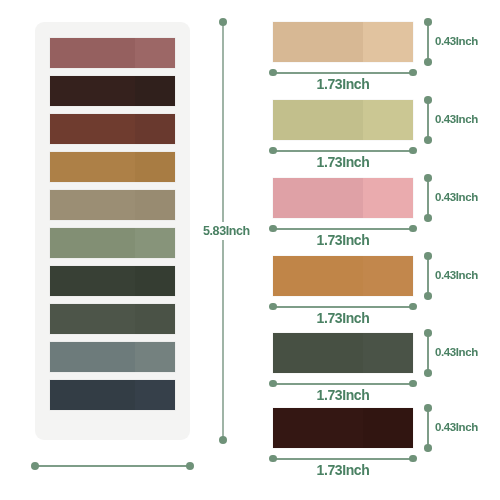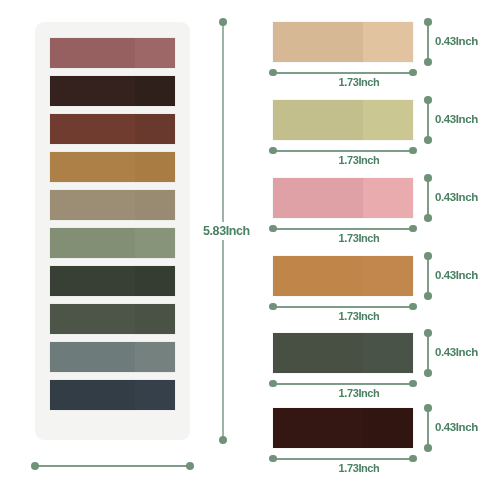--- a/index.html
+++ b/index.html
@@ -171,25 +171,25 @@
     width: 7.5px;
     height: 7.5px;
     border-radius: 50%;
     background: #6f9279;
   }
   .rwdim .dot-l { left: -3.75px; }
   .rwdim .dot-r { right: -3.75px; }
 
   .rwdim-label {
     position: absolute;
-    left: 16px;
+    left: 0;
     top: 54px;
     width: 140px;
     text-align: center;
-    font-size: 11px;
+    font-size: 14px;
     font-weight: bold;
     color: #4a8163;
     letter-spacing: -0.4px;
   }
 
   
   .rhdim {
     position: absolute;
     left: 154px;
     top: 0;

